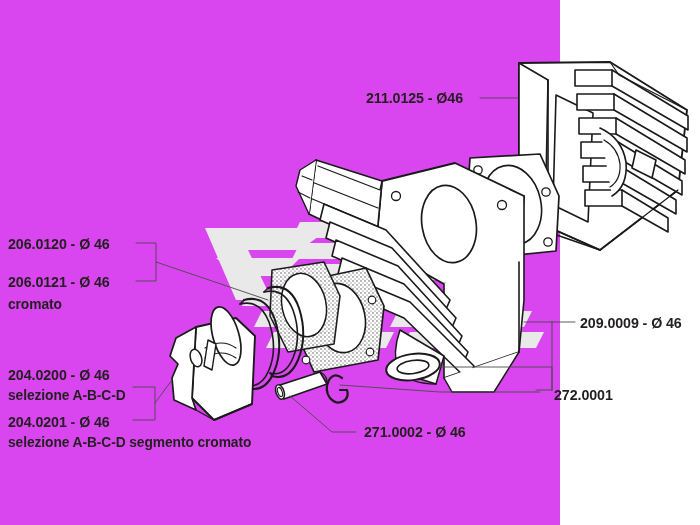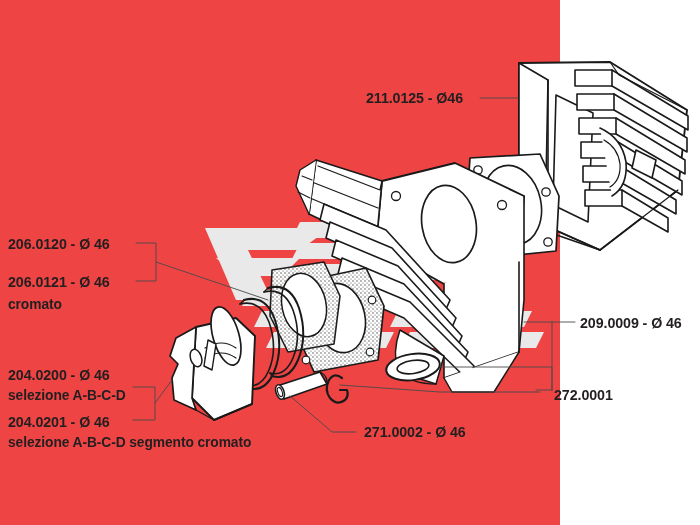--- a/index.html
+++ b/index.html
@@ -11,21 +11,21 @@
   body {
     width: 700px;
     height: 525px;
     overflow: hidden;
     font-family: "Liberation Sans", sans-serif;
   }
   #diagram-root {
     position: relative;
     width: 560px;
     height: 525px;
-    background: #ef4444;
+    background: #d946ef;
   }
   #diagram-svg {
     position: absolute;
     left: 0;
     top: 0;
     width: 700px;
     height: 525px;
   }
   .label {
     position: absolute;

